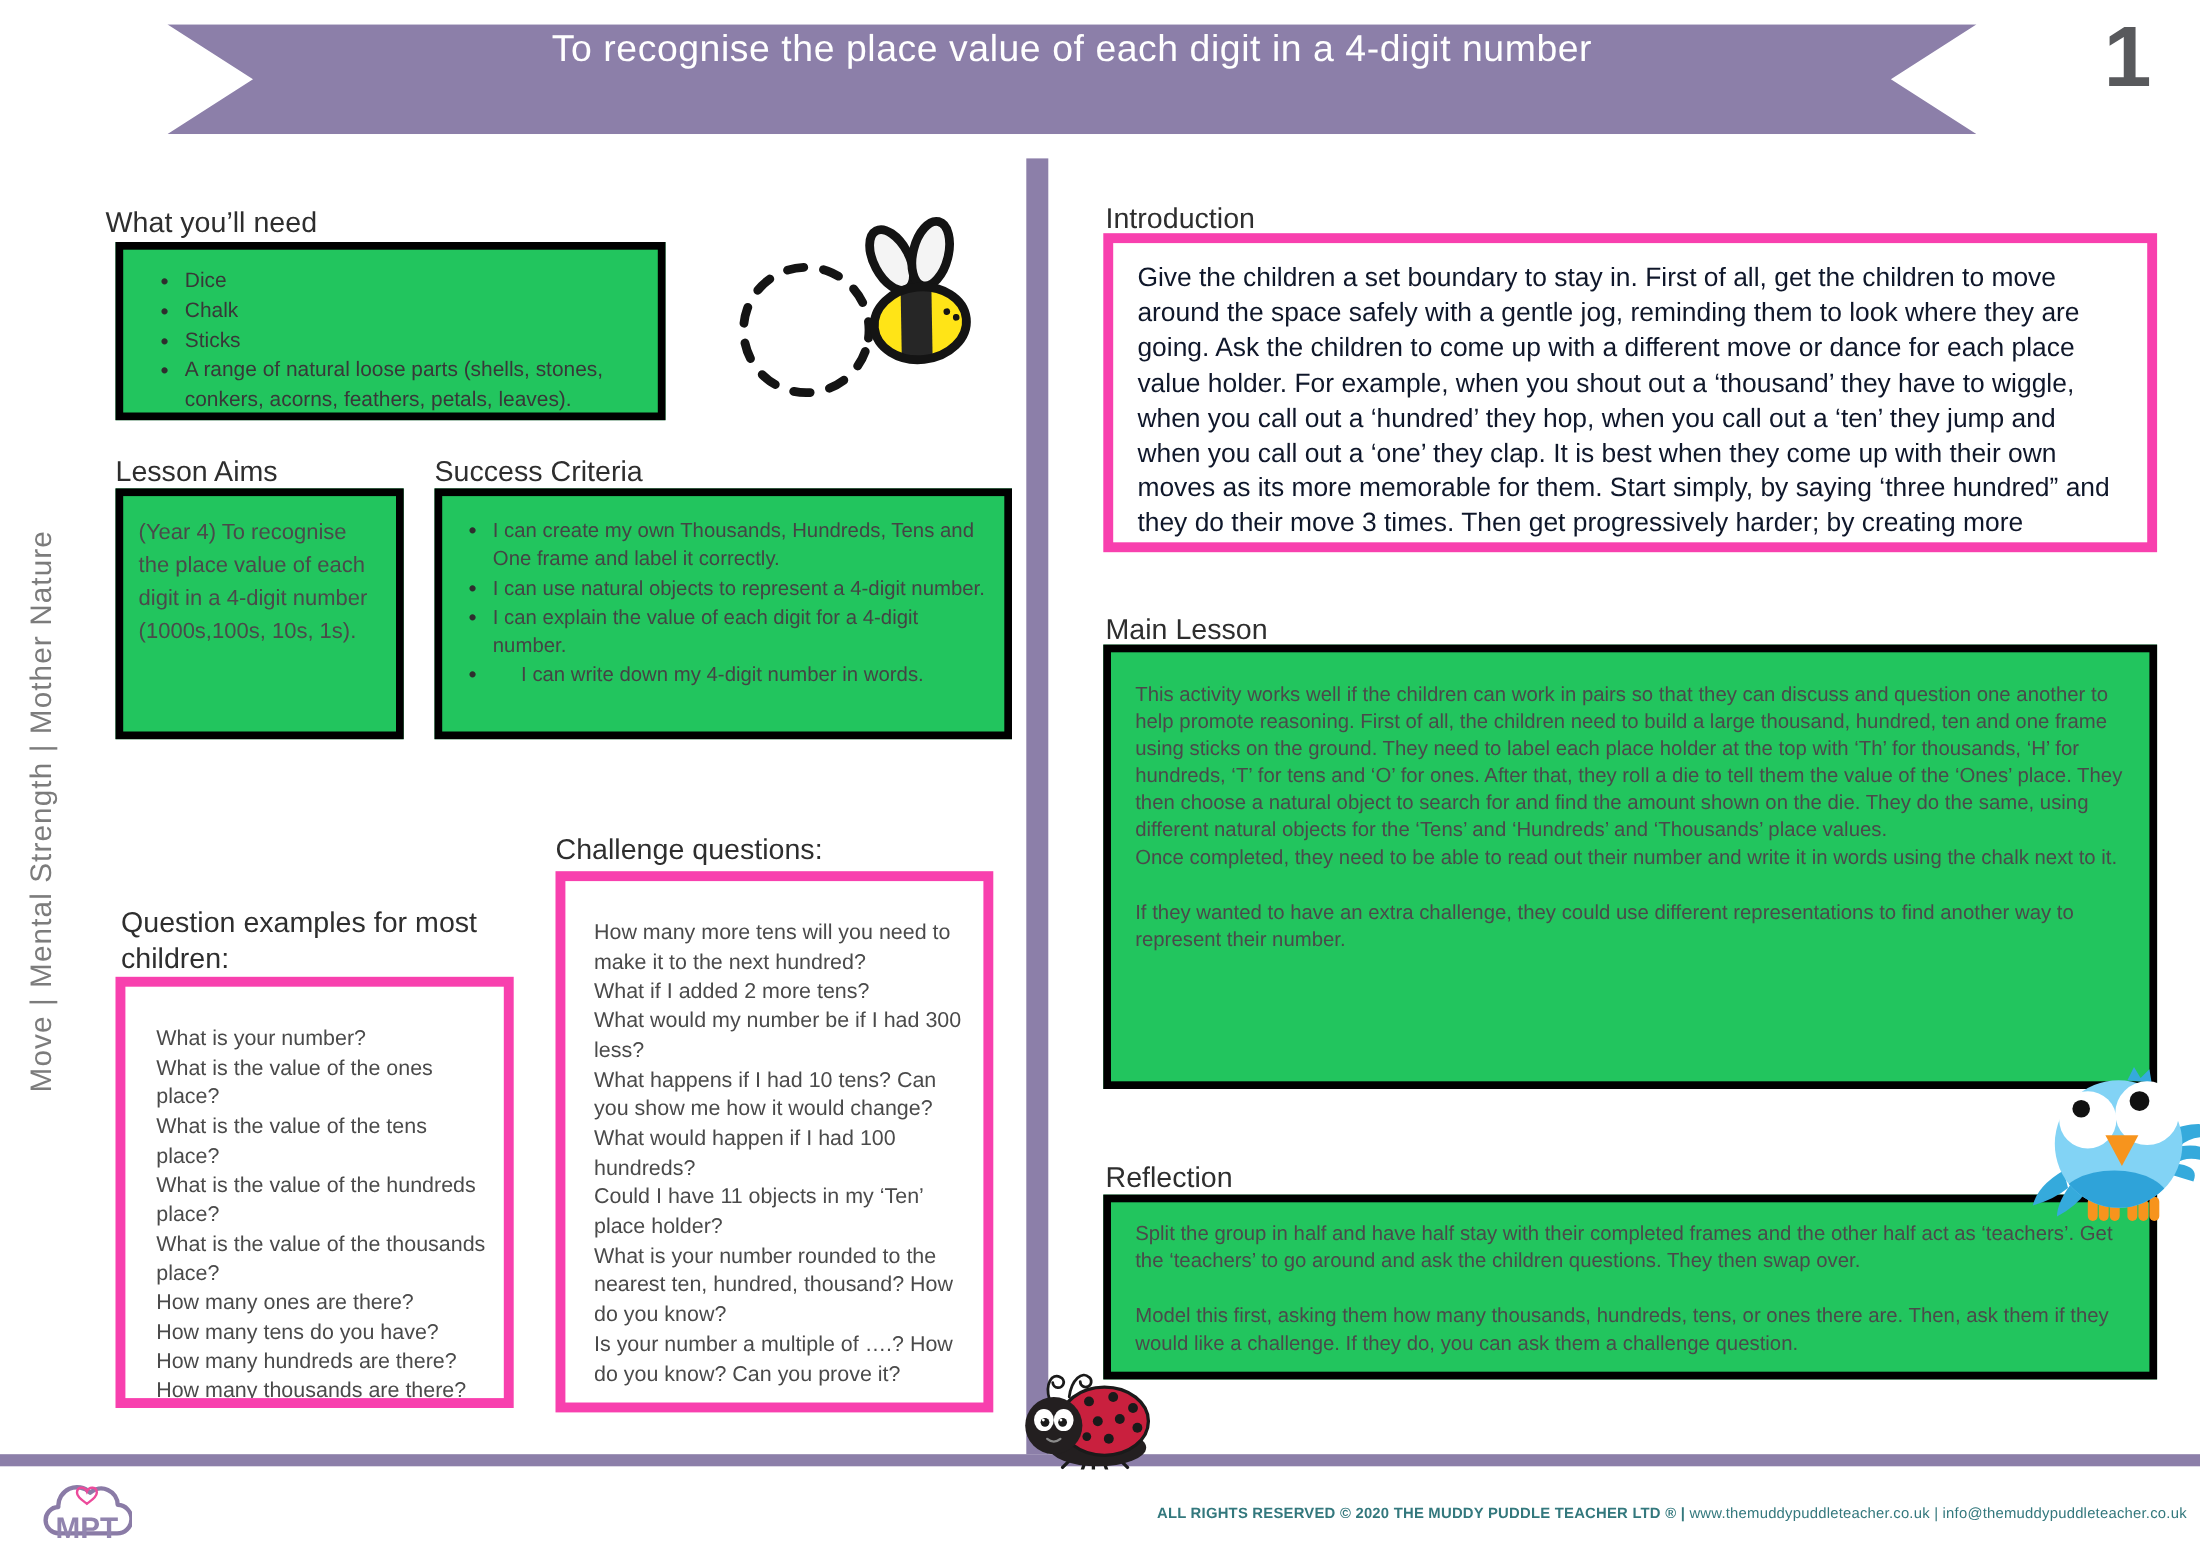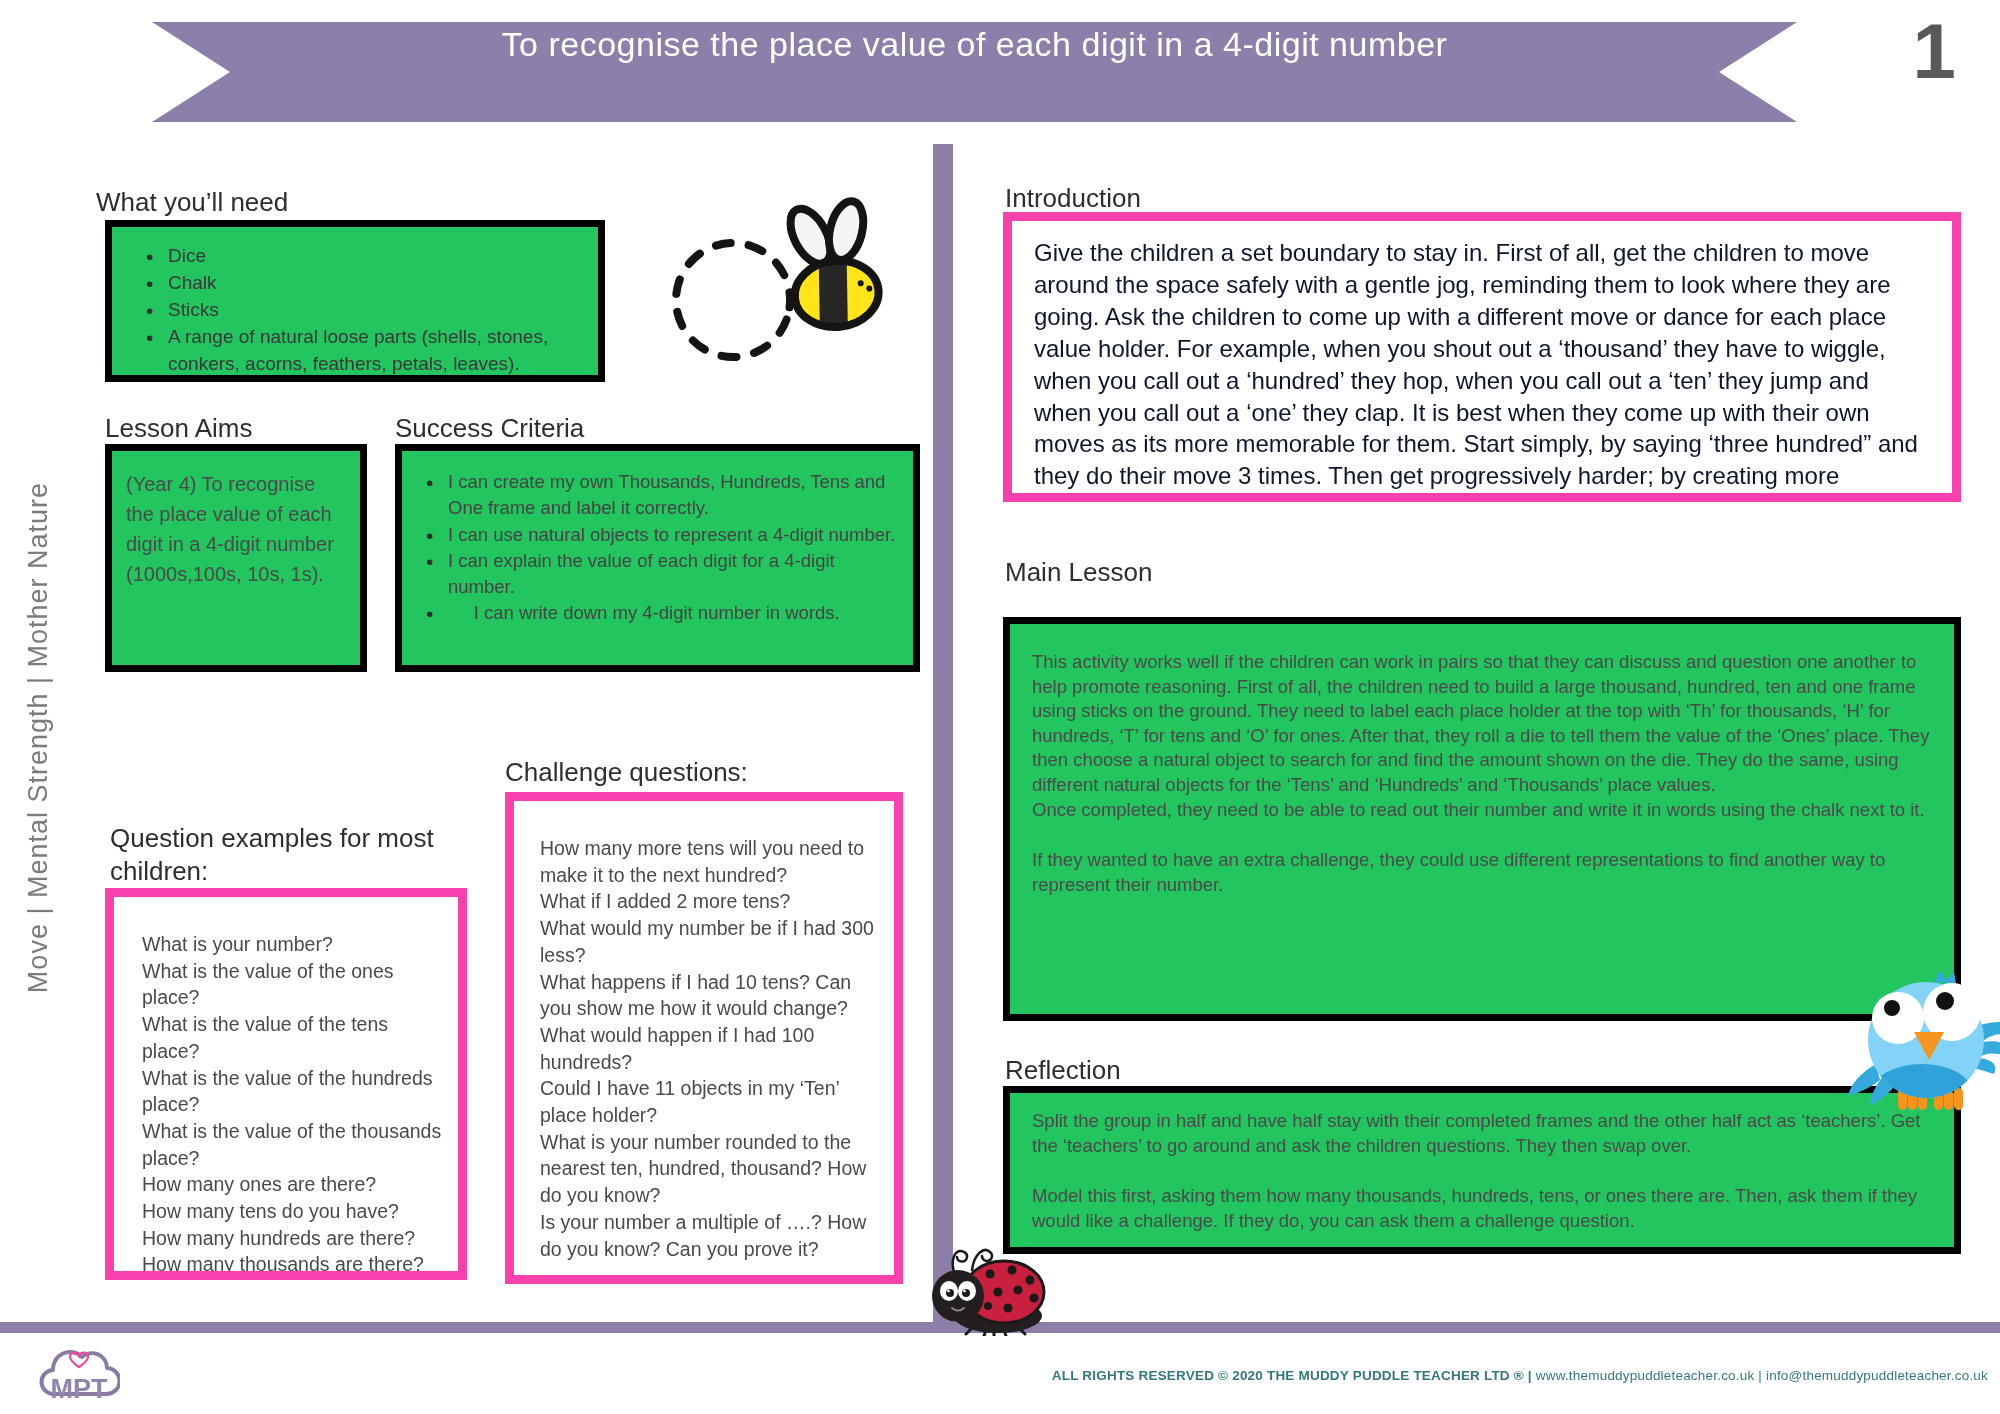--- a/index.html
+++ b/index.html
@@ -135,21 +135,21 @@
         <div>Is your number a multiple of ….? How do you know? Can you prove it?</div>
       </div>
   </div>
 
   <div class="h" style="left:1005px;top:182px;">Introduction</div>
   <div class="kbox single" style="left:1003px;top:212px;width:958px;height:290px;padding:16px 22px;">
     <p>Give the children a set boundary to stay in. First of all, get the children to move around the space safely with a gentle jog, reminding them to look where they are going. Ask the children to come up with a different move or dance for each place value holder. For example, when you shout out a ‘thousand’ they have to wiggle, when you call out a ‘hundred’ they hop, when you call out a ‘ten’ they jump and when you call out a ‘one’ they clap. It is best when they come up with their own moves as its more memorable for them.  Start simply, by saying ‘three hundred” and they do their move 3 times. Then get progressively harder; by creating more complex 4-digit numbers. For example, you shout out “2341” and the children do two wiggles, three hops, four jumps and one clap.</p>
   </div>
 
   <div class="h" style="left:1005px;top:556px;text-align:center;">Main Lesson</div>
-  <div class="pbox rich" style="left:1003px;top:586px;width:958px;height:404px;padding:26px 22px;margin-top:31px;">
+  <div class="pbox rich" style="left:1003px;top:586px;width:958px;height:404px;padding:26px 22px;">
     <div>
         <p>This activity works well if the children can work in pairs so that they can discuss and question one another to help promote reasoning. First of all, the children need to build a large thousand, hundred, ten and one frame using sticks on the ground. They need to label each place holder at the top with ‘Th’ for thousands, ‘H’ for hundreds, ‘T’ for tens and ‘O’ for ones. After that, they roll a die to tell them the value of the ‘Ones’ place. They then choose a natural object to search for and find the amount shown on the die. They do the same, using different natural objects for the ‘Tens’ and ‘Hundreds’ and ‘Thousands’ place values.</p>
         <p>Once completed, they need to be able to read out their number and write it in words using the chalk next to it.</p>
         <p>If they wanted to have an extra challenge, they could use different representations to find another way to represent their number.</p>
       </div>
   </div>
 
   <div class="h" style="left:1005px;top:1054px;">Reflection</div>
   <div class="pbox rich" style="left:1003px;top:1086px;width:958px;height:168px;padding:16px 22px;">
     <div>

